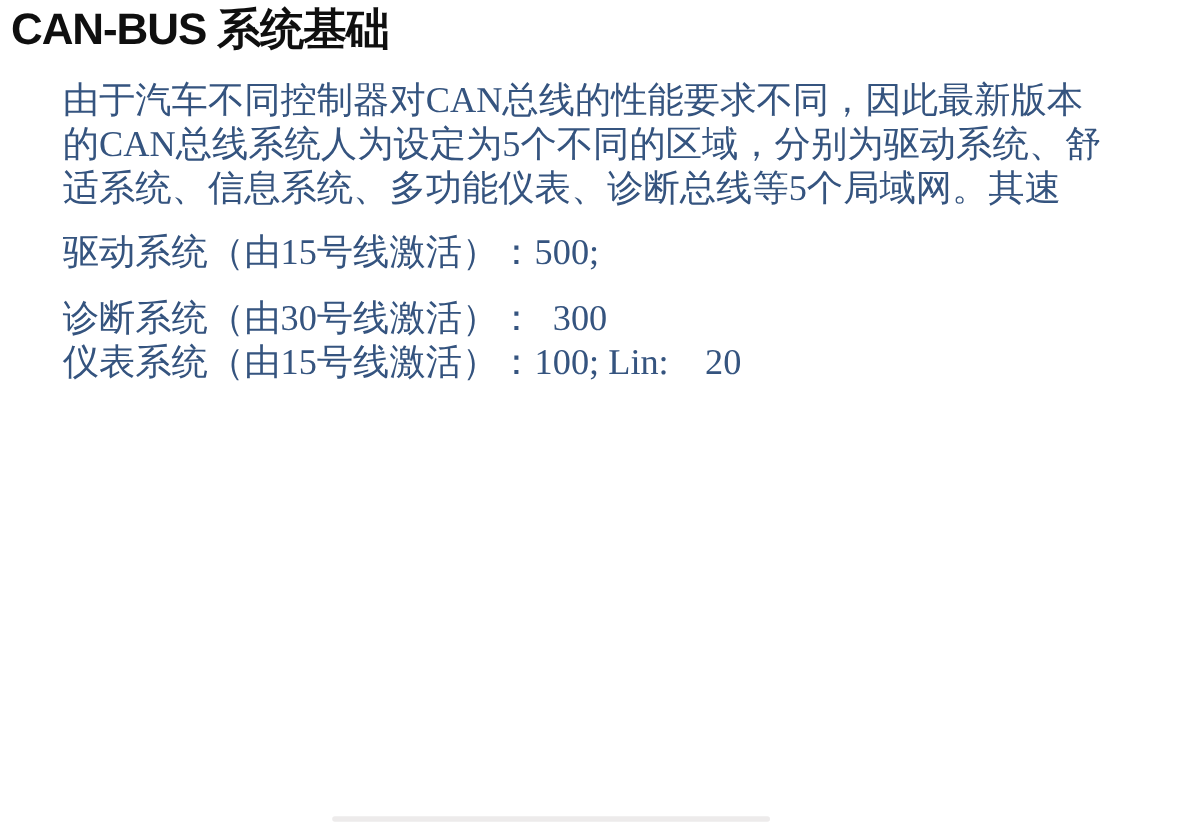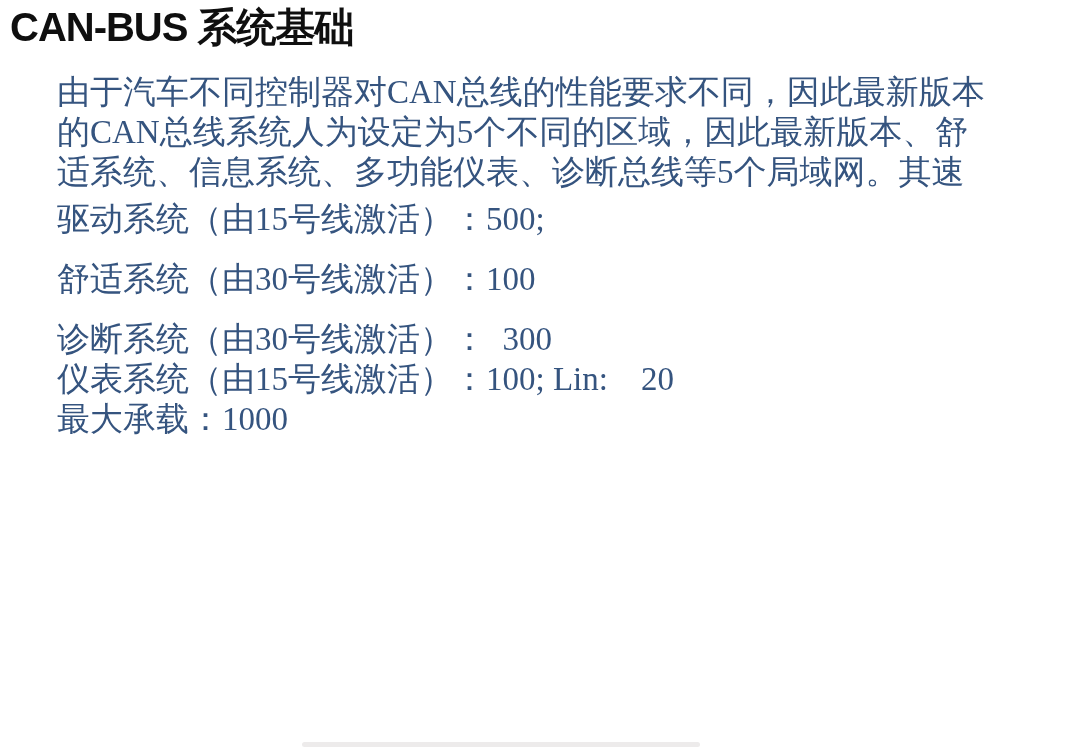--- a/index.html
+++ b/index.html
@@ -30,21 +30,21 @@
     top: 72px;
     right: 40px;
     color: #35547f;
     font-size: 33px;
     line-height: 40px;
   }
   .line {
     white-space: pre;
     height: 40px;
   }
-  .group-drive   { margin-top: 7px; }
+  .group-drive   { margin-top: 18px; }
   .group-comfort { margin-top: 20px; }
   .group-diag    { margin-top: 20px; }
   .bottom-bar {
     position: absolute;
     left: 302px;
     bottom: 1px;
     width: 398px;
     height: 5px;
     border-radius: 3px;
     background: #edebeb;
@@ -54,35 +54,33 @@
 <body>
 
 <div class="slide">
 
   <h1 class="slide-title">CAN-BUS 系统基础</h1>
 
   <div class="body-text">
 
     <div class="paragraph">
       <div class="line">由于汽车不同控制器对CAN总线的性能要求不同，因此最新版本</div>
-      <div class="line">的CAN总线系统人为设定为5个不同的区域，因此最新版本、舒</div>
+      <div class="line">的CAN总线系统人为设定为5个不同的区域，分别为驱动系统、舒</div>
       <div class="line">适系统、信息系统、多功能仪表、诊断总线等5个局域网。其速</div>
     </div>
 
     <div class="group-drive">
       <div class="line">驱动系统（由15号线激活）：500;</div>
     </div>
 
     <div class="group-comfort">
-      <div class="line">舒适系统（由30号线激活）：100</div>
     </div>
 
     <div class="group-diag">
       <div class="line">诊断系统（由30号线激活）：  300</div>
       <div class="line">仪表系统（由15号线激活）：100; Lin:    20</div>
-      <div class="line">最大承载：1000</div>
     </div>
 
   </div>
 
   <div class="bottom-bar"></div>
 
 </div>
 
 </body></html>

